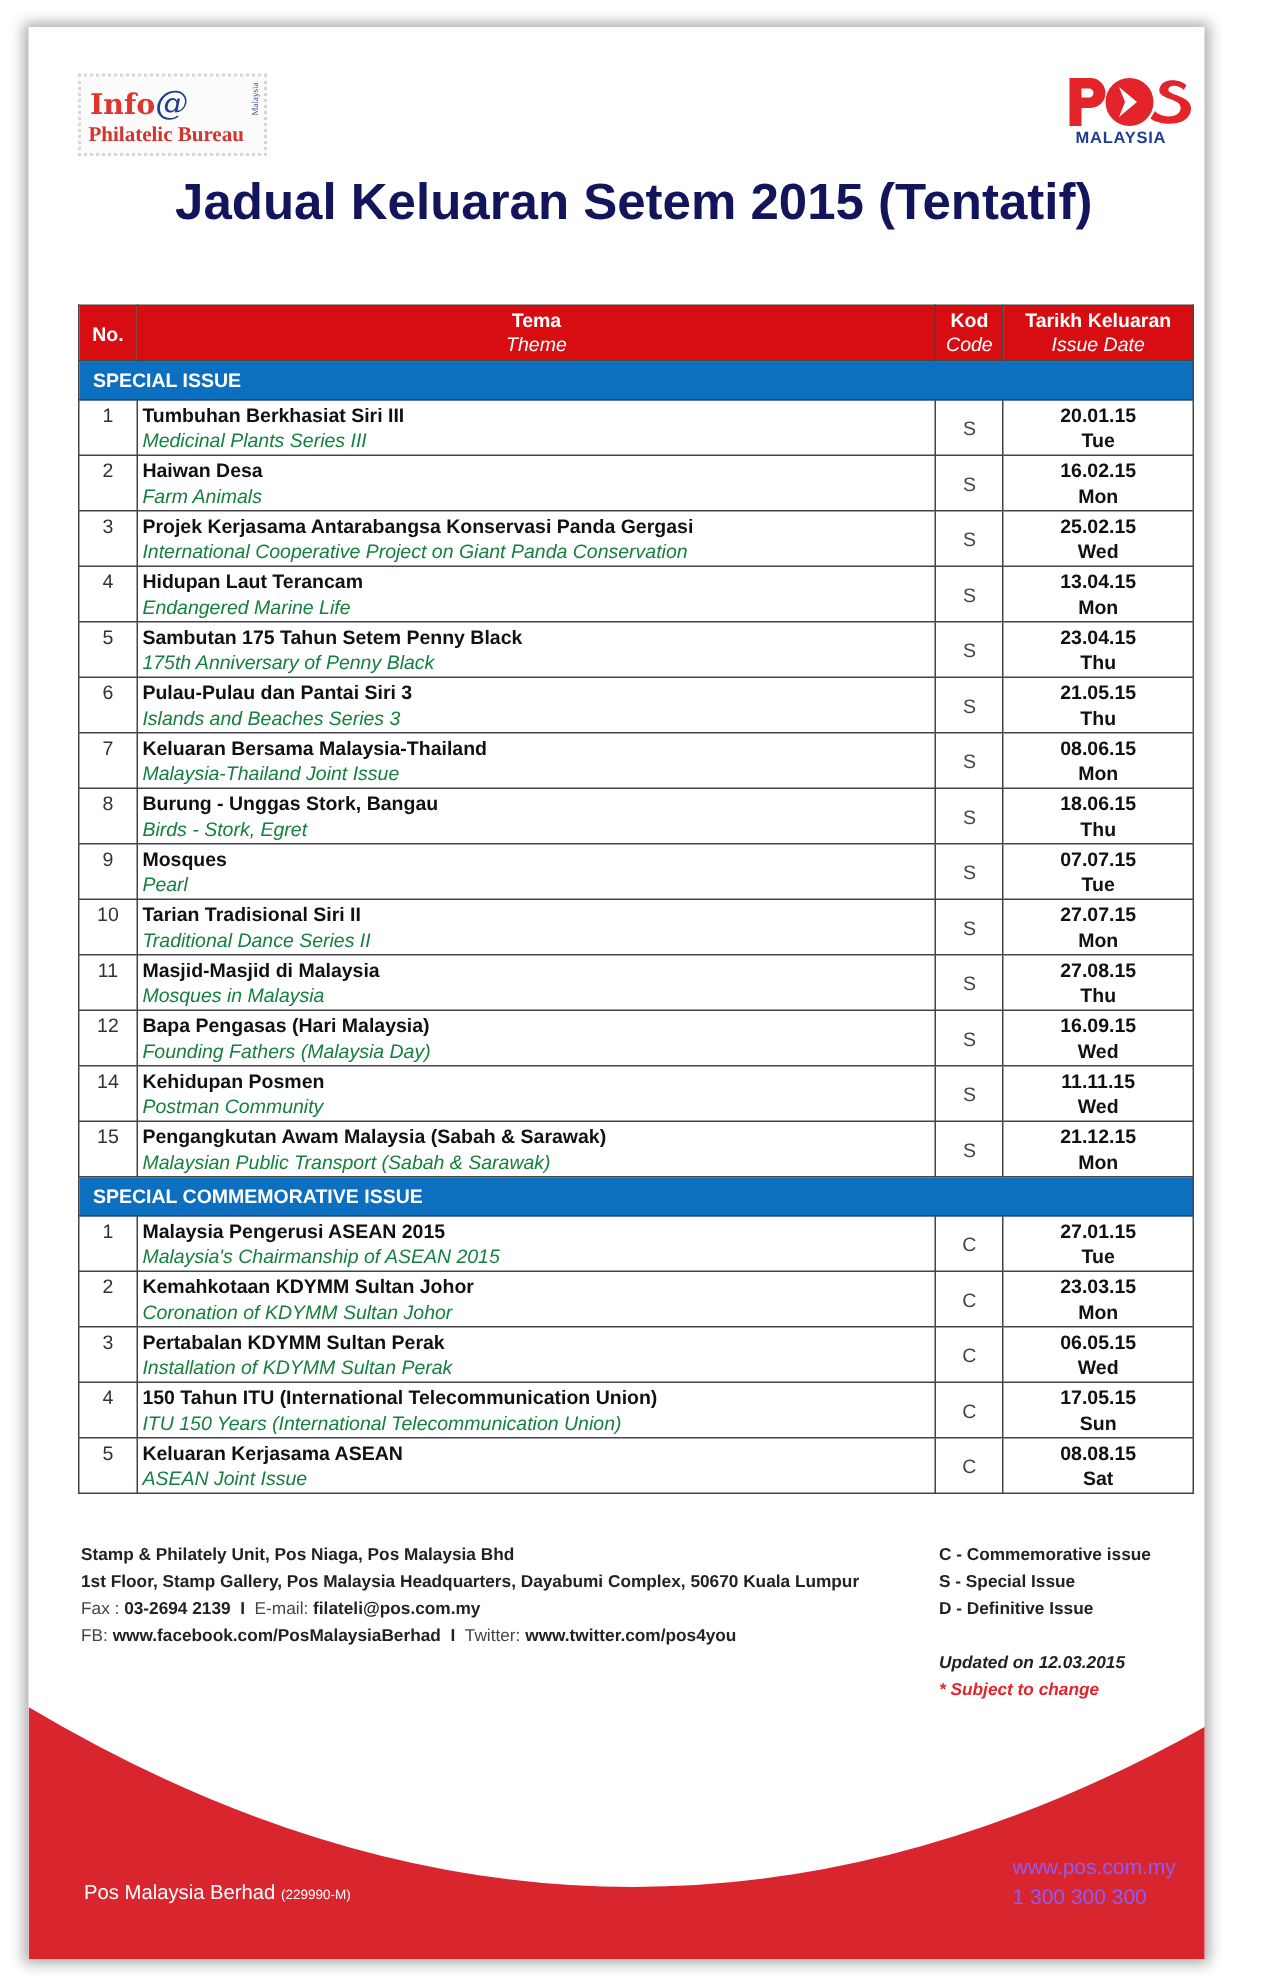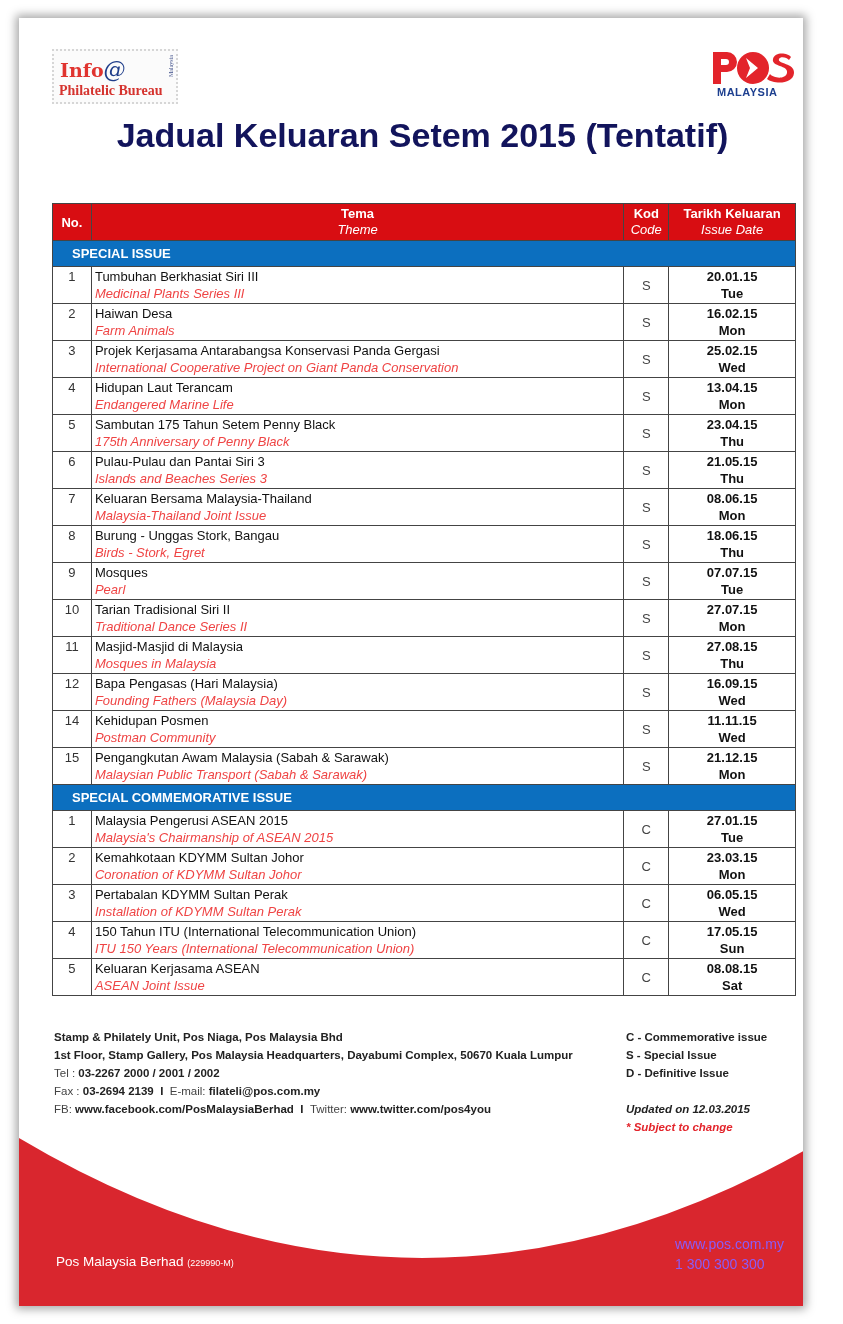--- a/index.html
+++ b/index.html
@@ -34,26 +34,26 @@
     border-collapse: collapse; font-family: "Liberation Sans", sans-serif; font-size: 13px; color: #111;
   }
   .schedule th {
     background: #d80d12; color: #ffffff; border: 1px solid #444; height: 34px; padding: 0;
     font-weight: bold; font-size: 13px; line-height: 16px;
   }
   .schedule th em { font-weight: normal; font-style: italic; }
   .schedule td { border: 1px solid #444; padding: 0; height: 34px; }
   .schedule .section td {
     background: #0c6fbf; color: #ffffff; font-weight: bold; height: 25px;
-    padding-left: 19px; font-size: 13px;
+    padding-left: 9px; font-size: 13px;
   }
   .c-no { width: 38px; text-align: center; vertical-align: top; padding-top: 2px !important; color: #333; }
   .c-theme { width: 530px; padding-left: 3px !important; line-height: 17px; }
-  .c-theme .my { font-weight: normal; display: block; }
-  .c-theme .en { font-style: italic; display: block; color: #ef4444; }
+  .c-theme .my { font-weight: bold; display: block; }
+  .c-theme .en { font-style: italic; display: block; color: #15803d; }
   .c-code { width: 44px; text-align: center; color: #444; }
   .c-date { width: 126px; text-align: center; font-weight: bold; line-height: 17px; }
   .c-date span { display: block; }
   
   .contact { position: absolute; left: 35px; top: 1010px; font-family: "Liberation Sans", sans-serif; font-size: 11.5px; line-height: 18px; color: #222; }
   .contact .b { font-weight: bold; }
   .contact .lbl { color: #444; }
   .legend { position: absolute; left: 607px; top: 1010px; font-family: "Liberation Sans", sans-serif; font-size: 11.5px; line-height: 18px; font-weight: bold; color: #222; }
   .legend .updated { margin-top: 18px; font-style: italic; }
   .legend .note { font-style: italic; color: #e3242b; }
@@ -329,21 +329,20 @@
             <span>08.08.15</span>
             <span>Sat</span>
           </td>
         </tr>
       </tbody>
   </table>
 
   <div class="contact">
     <div class="b">Stamp &amp; Philately Unit, Pos Niaga, Pos Malaysia Bhd</div>
     <div class="b">1st Floor, Stamp Gallery, Pos Malaysia Headquarters, Dayabumi Complex, 50670 Kuala Lumpur</div>
-    <div><span class="lbl">Tel : </span><span class="b">03-2267 2000 / 2001 / 2002</span></div>
     <div><span class="lbl">Fax : </span><span class="b">03-2694 2139</span><span class="b" style="white-space:pre">  I  </span><span class="lbl">E-mail: </span><span class="b">filateli@pos.com.my</span></div>
     <div><span class="lbl">FB: </span><span class="b">www.facebook.com/PosMalaysiaBerhad</span><span class="b" style="white-space:pre">  I  </span><span class="lbl">Twitter: </span><span class="b">www.twitter.com/pos4you</span></div>
   </div>
 
   <div class="legend">
     <div>C - Commemorative issue</div>
     <div>S - Special Issue</div>
     <div>D - Definitive Issue</div>
     <div class="updated">Updated on 12.03.2015</div>
     <div class="note">* Subject to change</div>

